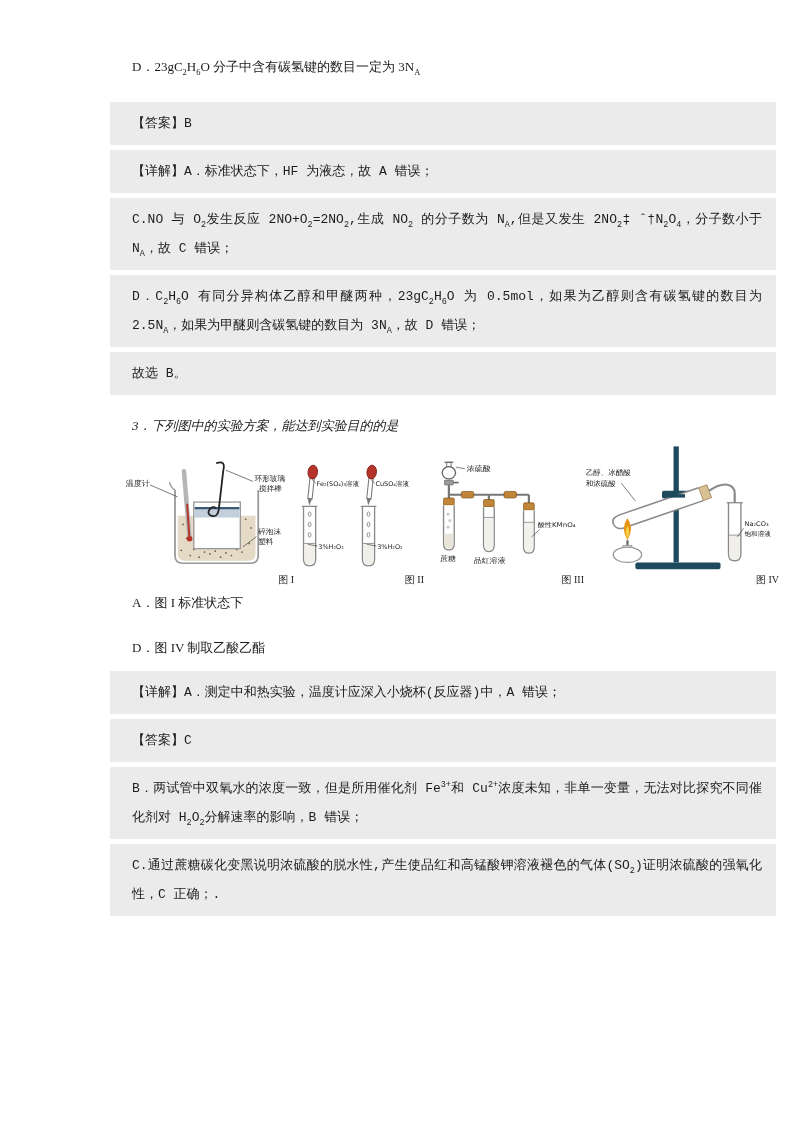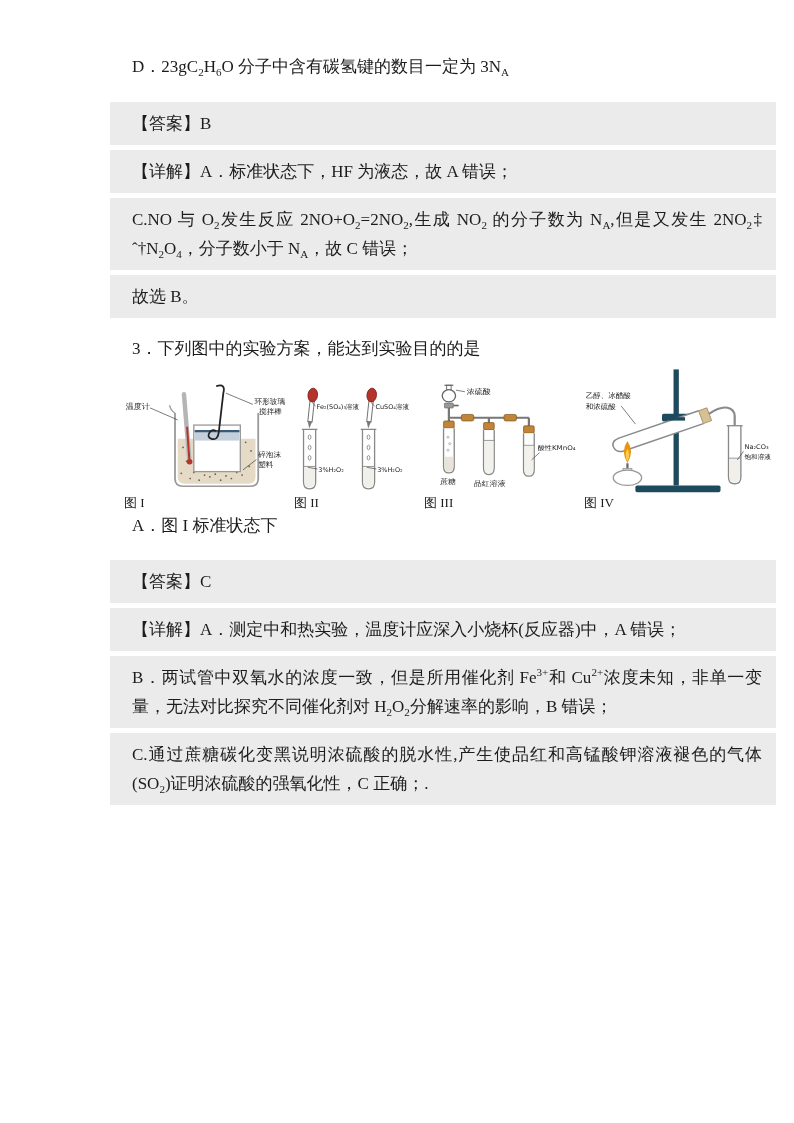--- a/index.html
+++ b/index.html
@@ -2,45 +2,46 @@
 <html style="--highlight: #ebebeb; --red: #b5342a; --stopper: #c08538; --stand: #1e4a5e; --flame: #e8940f; --flame2: #f7ce4a; --foam: #e4dac6; --liquid: #c3cfda; --waterline: #3a5a78;"><head>
 <meta charset="utf-8">
 <style>
   html,body{margin:0;padding:0;}
   body{
     width:794px;height:1123px;background:#ffffff;overflow:hidden;
     font-family:"Liberation Serif","DejaVu Serif",serif;
     color:#1c1c1c;
   }
   .content{margin-left:110px;width:666px;padding-top:56px;box-sizing:border-box;}
-  .para{font-size:17px;line-height:29px;text-align:justify;}
-  .hl{background:var(--highlight);padding:7px 14px 7px 22px;margin-bottom:5px;}
+  .para{font-size:13px;line-height:29px;text-align:justify;}
+  .hl{background:var(--highlight);padding:7px 14px 7px 22px;margin-bottom:5px;font-family:Liberation Mono, monospace;}
   .plain{padding-left:22px;line-height:22px;}
   .p-optd{margin-bottom:24px;}
   .p-last-hl{margin-bottom:20px;}
-  .p-stem{margin-bottom:6px;}
+  .p-stem{margin-bottom:6px;font-style:italic;}
   .p-opt{margin-bottom:23px;}
   .p-opt-last{margin-bottom:12px;}
   sub,sup{font-size:65%;line-height:0;}
   .figrow{display:flex;align-items:flex-end;padding-left:14px;height:145px;margin-bottom:4px;}
-  .fig{display:flex;flex-direction:column;align-items:flex-start;}
+  .fig{display:flex;flex-direction:column;align-items:flex-end;}
   .fig svg{display:block;}
-  .figcap{font-size:13px;line-height:16px;text-align:center;margin-top:1px;}
+  .figcap{font-size:10px;line-height:16px;text-align:center;margin-top:1px;}
   svg text{font-family:"DejaVu Sans","Liberation Sans",sans-serif;fill:#222;}
 </style>
 </head>
 <body>
 
 <div class="content">
 
   <div class="para plain p-optd">D．23gC<sub>2</sub>H<sub>6</sub>O 分子中含有碳氢键的数目一定为 3N<sub>A</sub></div>
 
   <div class="para hl">【答案】B</div>
   <div class="para hl">【详解】A．标准状态下，HF 为液态，故 A 错误；</div>
   <div class="para hl">C.NO 与 O<sub>2</sub>发生反应 2NO+O<sub>2</sub>=2NO<sub>2</sub>,生成 NO<sub>2</sub> 的分子数为 N<sub>A</sub>,但是又发生 2NO<sub>2</sub>‡ ˆ†N<sub>2</sub>O<sub>4</sub>，分子数小于 N<sub>A</sub>，故 C 错误；</div>
+  <div class="para hl">D．C<sub>2</sub>H<sub>6</sub>O 有同分异构体乙醇和甲醚两种，23gC<sub>2</sub>H<sub>6</sub>O 为 0.5mol，如果为乙醇则含有碳氢键的数目为 2.5N<sub>A</sub>，如果为甲醚则含碳氢键的数目为 3N<sub>A</sub>，故 D 错误；</div>
   <div class="para hl p-last-hl">故选 B。</div>
 
   <div class="para plain p-stem">3．下列图中的实验方案，能达到实验目的的是</div>
 
   <div class="figrow">
 
     <div class="fig">
       <svg width="170" height="112" viewBox="0 0 190 130" preserveAspectRatio="none">
         <g>
           <path d="M60,66 L60,110 Q60,118 68,118 L139,118 Q147,118 147,110 L147,66 Z" style="fill:var(--foam)" stroke="none"></path>
@@ -227,19 +228,20 @@
           <text x="181" y="109" font-size="7.5">饱和溶液</text>
           <line x1="180" y1="100" x2="173" y2="110" stroke="#444444" stroke-width="0.8"></line>
         </g>
       </svg>
       <div class="figcap">图 IV</div>
     </div>
 
   </div>
 
   <div class="para plain p-opt">A．图 I 标准状态下</div>
-
+  <div class="para plain p-opt-last">D．图 IV 制取乙酸乙酯</div>
+
+  <div class="para hl">【详解】A．测定中和热实验，温度计应深入小烧杯(反应器)中，A 错误；</div>
   <div class="para hl">【答案】C</div>
-  <div class="para hl">【详解】A．测定中和热实验，温度计应深入小烧杯(反应器)中，A 错误；</div>
   <div class="para hl">B．两试管中双氧水的浓度一致，但是所用催化剂 Fe<sup>3+</sup>和 Cu<sup>2+</sup>浓度未知，非单一变量，无法对比探究不同催化剂对 H<sub>2</sub>O<sub>2</sub>分解速率的影响，B 错误；</div>
   <div class="para hl">C.通过蔗糖碳化变黑说明浓硫酸的脱水性,产生使品红和高锰酸钾溶液褪色的气体(SO<sub>2</sub>)证明浓硫酸的强氧化性，C 正确；.</div>
 
 </div>
 
 </body></html>

